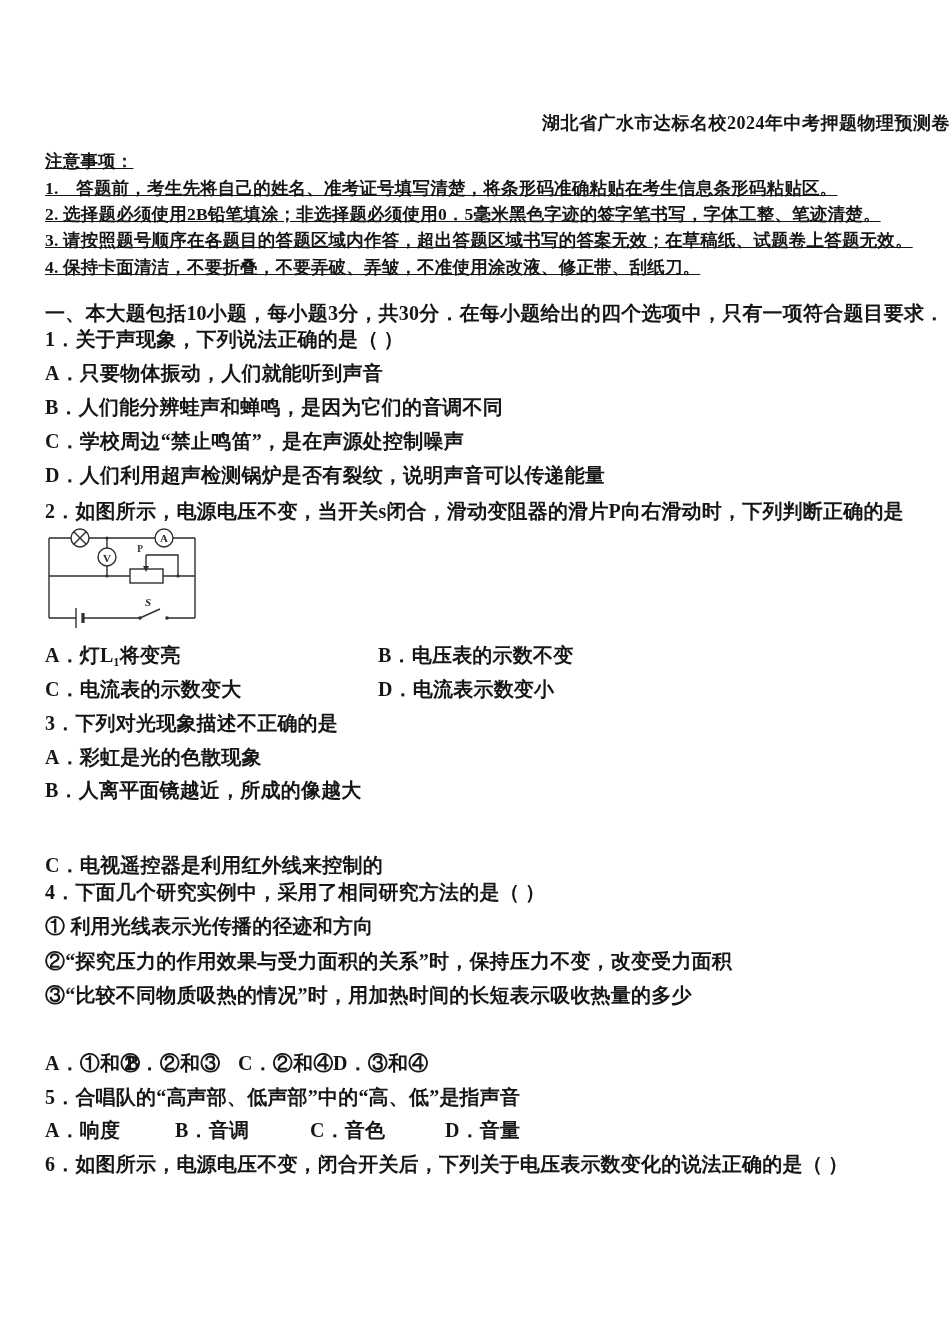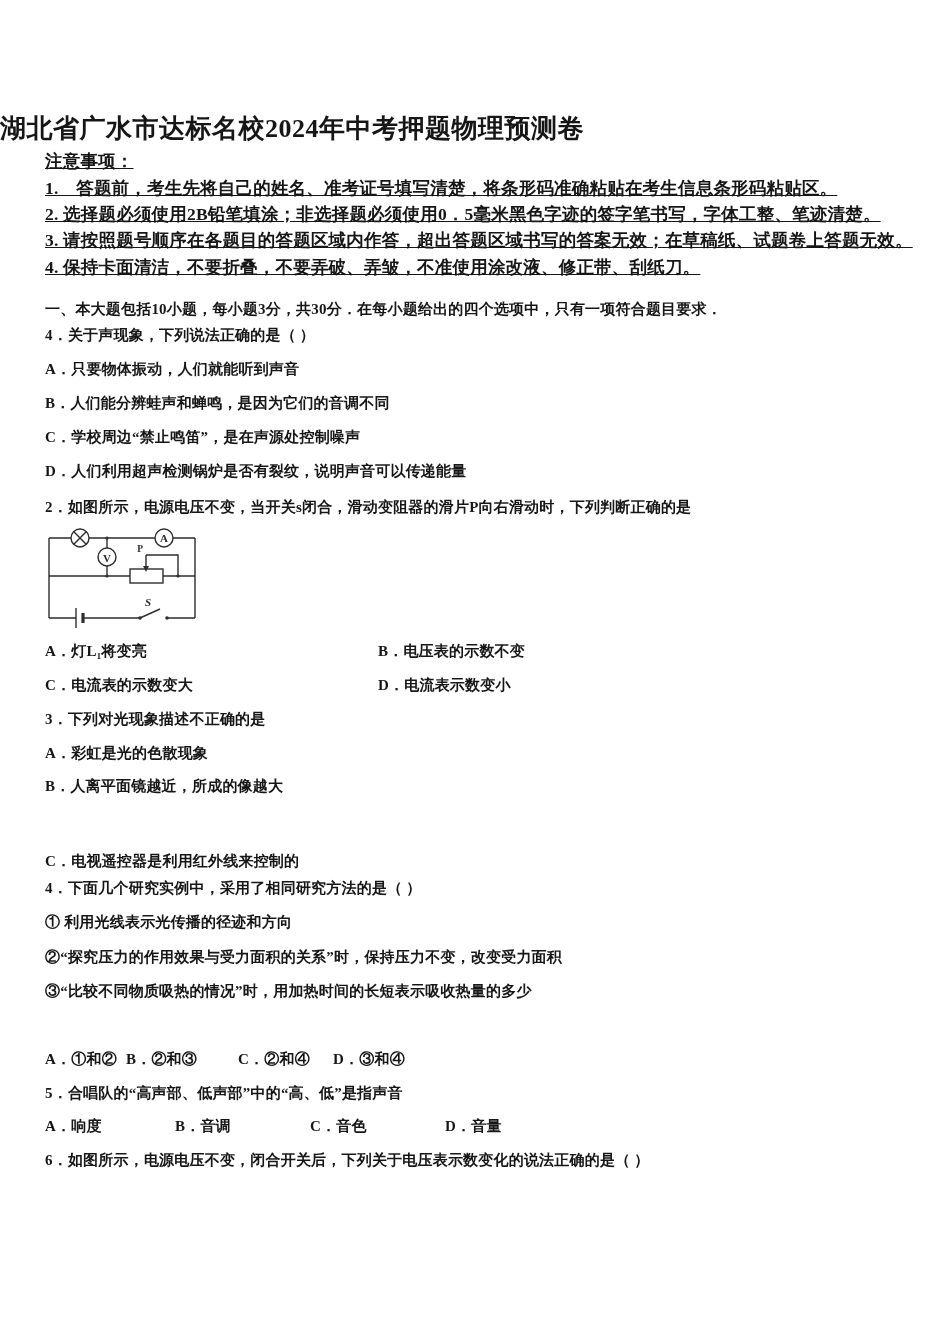--- a/index.html
+++ b/index.html
@@ -10,28 +10,28 @@
     background:#ffffff;
     font-family:"Liberation Serif","DejaVu Serif",serif;
     font-weight:700;
     color:#161616;
     overflow:hidden;
   }
   .t {
     position:absolute;
     left:45px;
     white-space:nowrap;
-    font-size:15px;
+    font-size:20px;
     line-height:1.3;
     letter-spacing:0.2px;
   }
   .title {
     left:0; width:100%;
-    text-align:left;
-    font-size:26px;
+    text-align:right;
+    font-size:18px;
     letter-spacing:0.5px;
   }
   .note { font-size:17.5px;text-decoration:underline; }
   svg text {
     font-family:"Liberation Serif","DejaVu Serif",serif;
     font-weight:700;
     fill:#2a2a2a;
   }
 </style>
 </head>
@@ -42,21 +42,21 @@
   <div class="t title" style="top:112px">湖北省广水市达标名校2024年中考押题物理预测卷</div>
 
   <div class="t note" style="top:150px">注意事项：</div>
   <div class="t note" style="top:177px">1.　答题前，考生先将自己的姓名、准考证号填写清楚，将条形码准确粘贴在考生信息条形码粘贴区。</div>
   <div class="t note" style="top:203px">2. 选择题必须使用2B铅笔填涂；非选择题必须使用0．5毫米黑色字迹的签字笔书写，字体工整、笔迹清楚。</div>
   <div class="t note" style="top:229px">3. 请按照题号顺序在各题目的答题区域内作答，超出答题区域书写的答案无效；在草稿纸、试题卷上答题无效。</div>
   <div class="t note" style="top:256px">4. 保持卡面清洁，不要折叠，不要弄破、弄皱，不准使用涂改液、修正带、刮纸刀。</div>
 
   <div class="t" style="top:300px">一、本大题包括10小题，每小题3分，共30分．在每小题给出的四个选项中，只有一项符合题目要求．</div>
 
-  <div class="t" style="top:326px">4．关于声现象，下列说法正确的是（ ）</div>
+  <div class="t" style="top:326px">1．关于声现象，下列说法正确的是（ ）</div>
   <div class="t" style="top:360px">A．只要物体振动，人们就能听到声音</div>
   <div class="t" style="top:394px">B．人们能分辨蛙声和蝉鸣，是因为它们的音调不同</div>
   <div class="t" style="top:428px">C．学校周边“禁止鸣笛”，是在声源处控制噪声</div>
   <div class="t" style="top:462px">D．人们利用超声检测锅炉是否有裂纹，说明声音可以传递能量</div>
 
   <div class="t" style="top:498px">2．如图所示，电源电压不变，当开关s闭合，滑动变阻器的滑片P向右滑动时，下列判断正确的是</div>
 
   <svg style="position:absolute; left:42px; top:525px" width="160" height="107" viewBox="0 0 160 107">
     <g stroke="#2e2e2e" stroke-width="1.4" fill="none">
 

